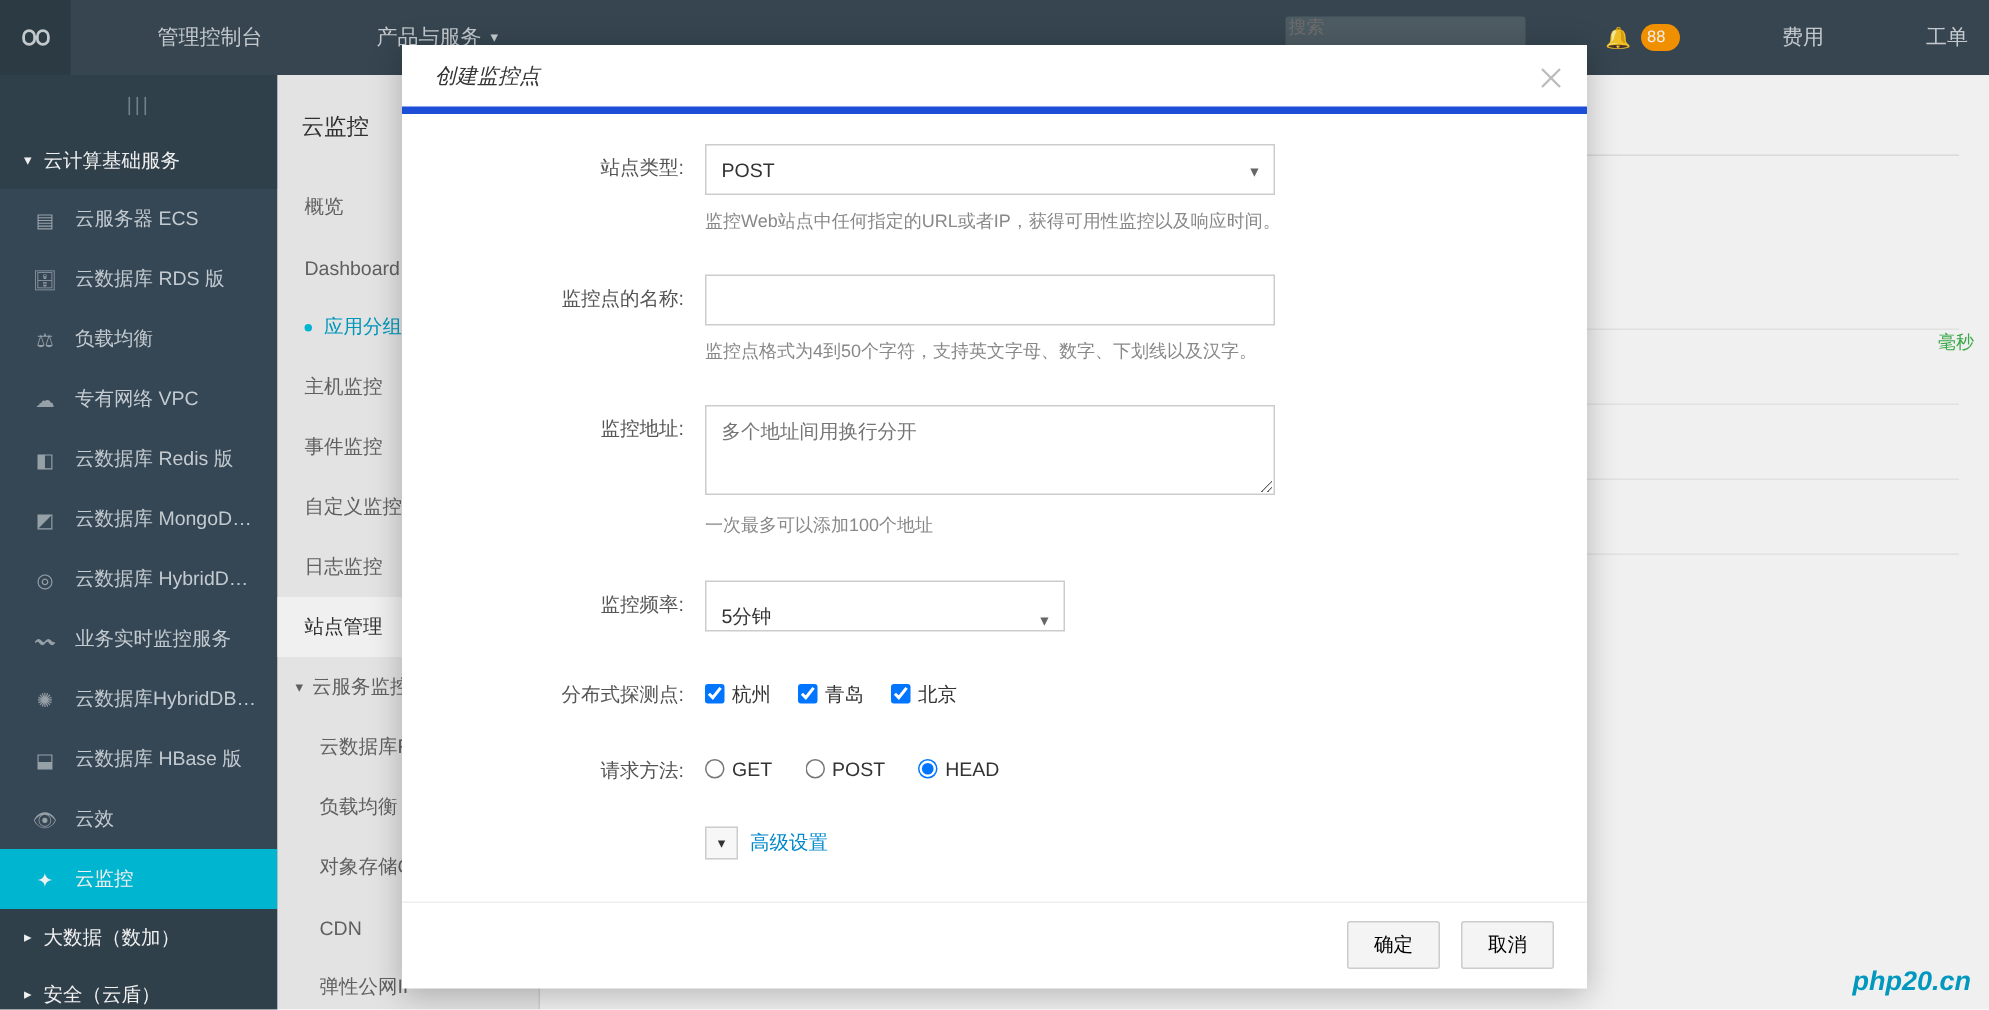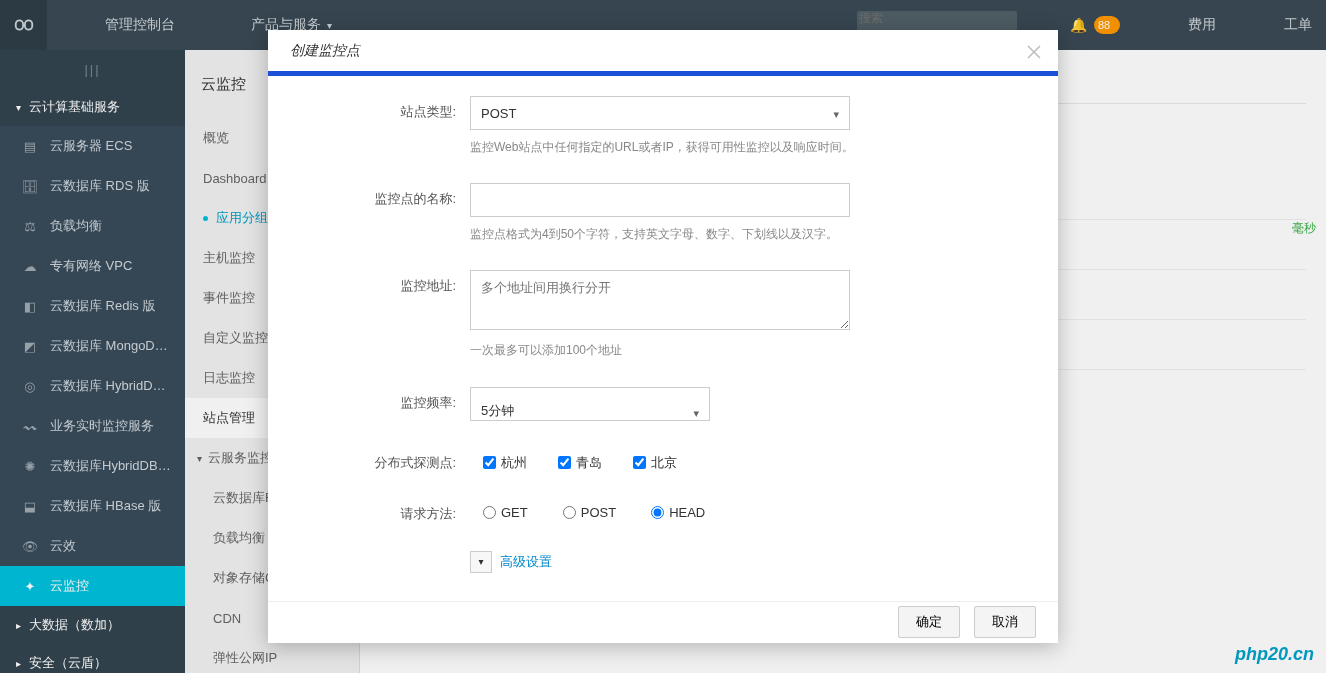--- a/index.html
+++ b/index.html
@@ -57,26 +57,26 @@
 .modal-body { padding:20px 30px 10px 30px; }
 .form-row { display:flex; margin-bottom:26px; }
 .form-label { width:172px; text-align:right; padding-right:14px; padding-top:7px; color:#555; font-size:13px; }
 .form-field { flex:1; }
 .form-select-wide { width:380px; height:34px; border:1px solid #ccc; background:#fff; font-size:13px; padding:0 10px; display:flex; align-items:center; justify-content:space-between; cursor:pointer; }
 .form-select-sm { width:240px; height:34px; border:1px solid #ccc; background:#fff; font-size:13px; padding:0 10px; display:flex; align-items:flex-end; justify-content:space-between; cursor:pointer; }
 .form-input { width:380px; height:34px; border:1px solid #ccc; padding:0 10px; font-size:13px; outline:none; }
 .form-textarea { width:380px; height:60px; border:1px solid #ccc; padding:8px 10px; font-size:13px; outline:none; resize:both; }
 .hint { color:#888; font-size:12px; margin-top:8px; line-height:1.6; max-width:420px; }
 .cb-group { display:flex; gap:18px; padding-top:7px; font-size:13px; }
-.cb-group label, .radio-group label { display:flex; align-items:center; gap:5px; cursor:pointer;margin-left:13px; }
+.cb-group label, .radio-group label { display:flex; align-items:center; gap:5px; cursor:pointer; }
 .radio-group { display:flex; gap:22px; padding-top:7px; font-size:13px; }
 .adv-wrap { display:flex; align-items:center; gap:8px; padding-top:2px; }
 .adv-btn { width:22px; height:22px; border:1px solid #ccc; background:#f7f7f7; display:flex; align-items:center; justify-content:center; font-size:10px; cursor:pointer; }
 .adv-link { color:#0088cc; font-size:13px; cursor:pointer; }
-.modal-footer { height:42px; border-top:1px solid #eee; display:flex; align-items:center; justify-content:flex-end; gap:14px; padding:0 22px; }
+.modal-footer { height:58px; border-top:1px solid #eee; display:flex; align-items:center; justify-content:flex-end; gap:14px; padding:0 22px; }
 .btn { min-width:62px; height:32px; border:1px solid #ccc; background:#f4f4f4; font-size:13px; cursor:pointer; border-radius:2px; }
 .caret-down::after { content:"▾"; font-size:11px; color:#666; }
 .speaker-icon { position:absolute; left:360px; top:50%; transform:translateY(-50%); color:#c8c8c8; font-size:18px; }
 </style>
 </head>
 <body>
 
 <div class="topbar">
   <div class="topbar-logo">
     <svg viewBox="0 0 24 24" fill="none" stroke="#cfd6da" stroke-width="2">

